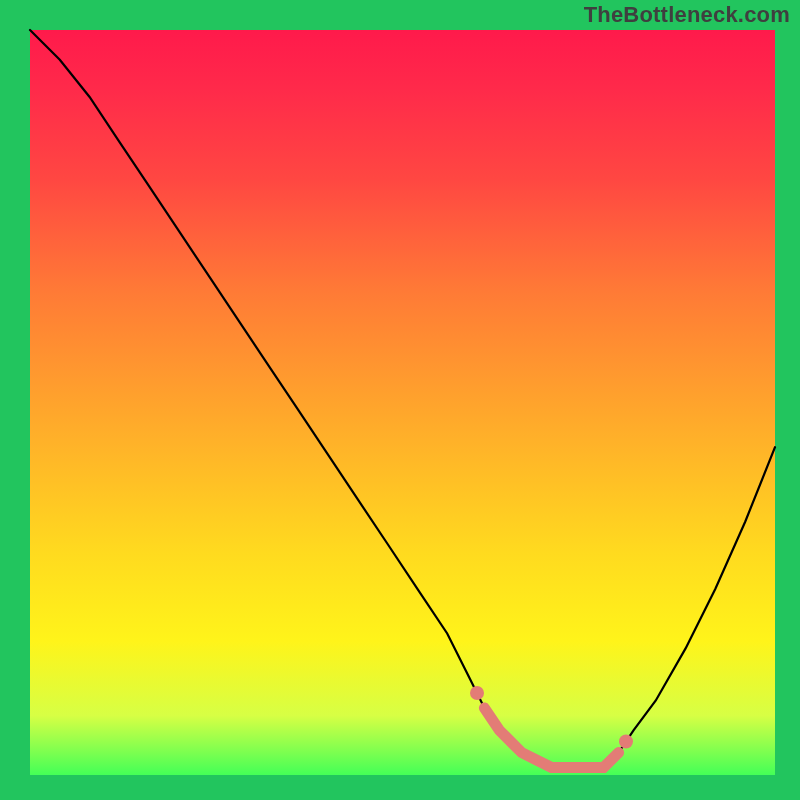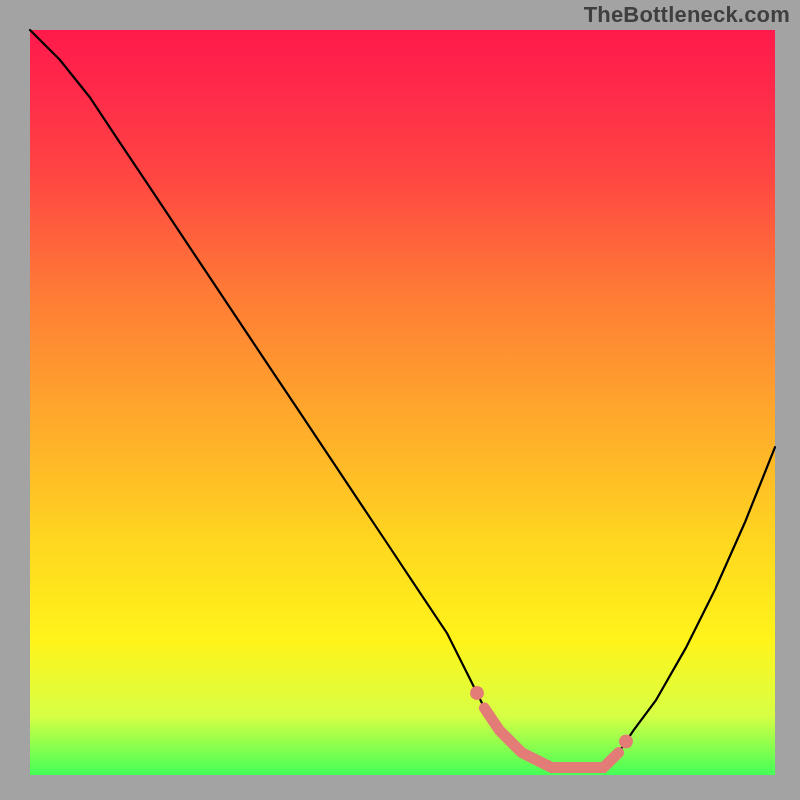--- a/index.html
+++ b/index.html
@@ -1,21 +1,21 @@
 <!DOCTYPE html>
 <html><head>
 <meta charset="utf-8">
 <style>
   * { margin: 0; padding: 0; box-sizing: border-box; }
   html, body { width: 800px; height: 800px; overflow: hidden; background: #000; }
   .frame {
     position: relative;
     width: 800px;
     height: 800px;
-    background: #a3a3a3;
+    background: #22c55e;
   }
   .watermark {
     position: absolute;
     top: 2px;
     right: 10px;
     font-family: Arial, Helvetica, sans-serif;
     font-size: 22px;
     font-weight: 600;
     color: #3f3f3f;
     letter-spacing: 0.2px;

